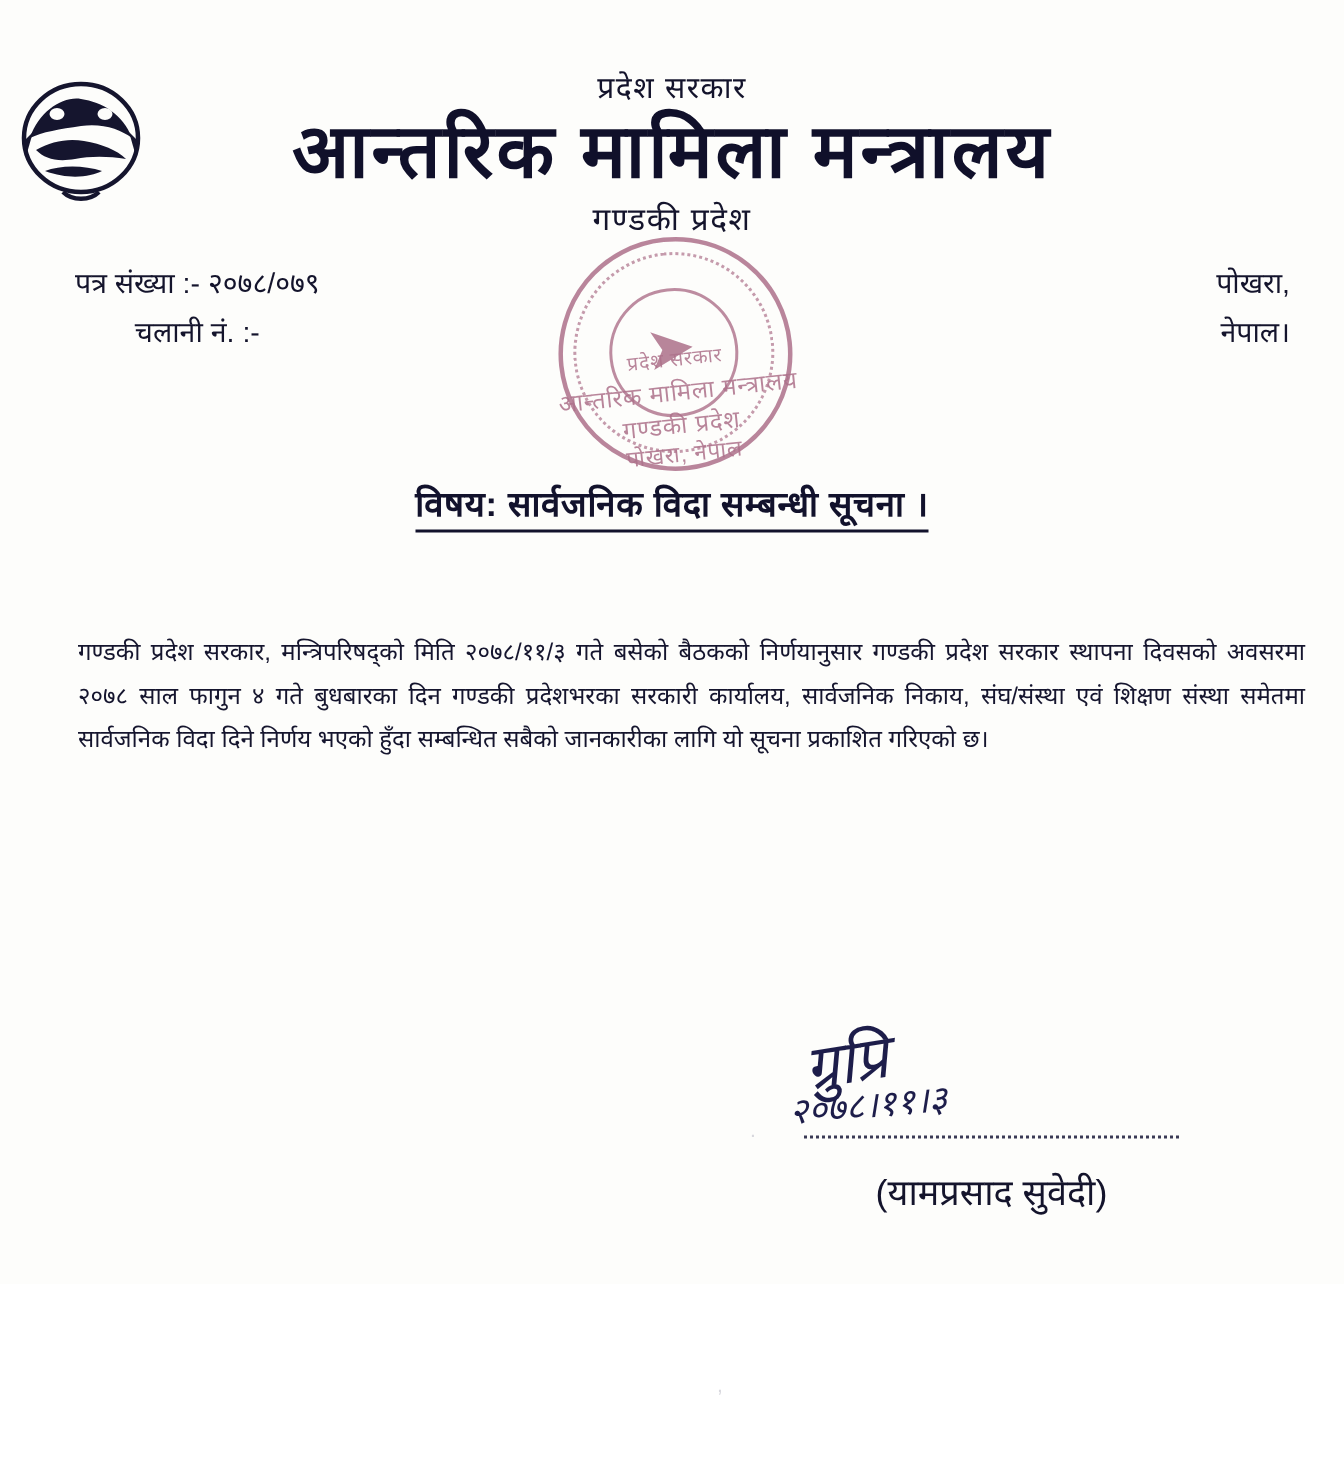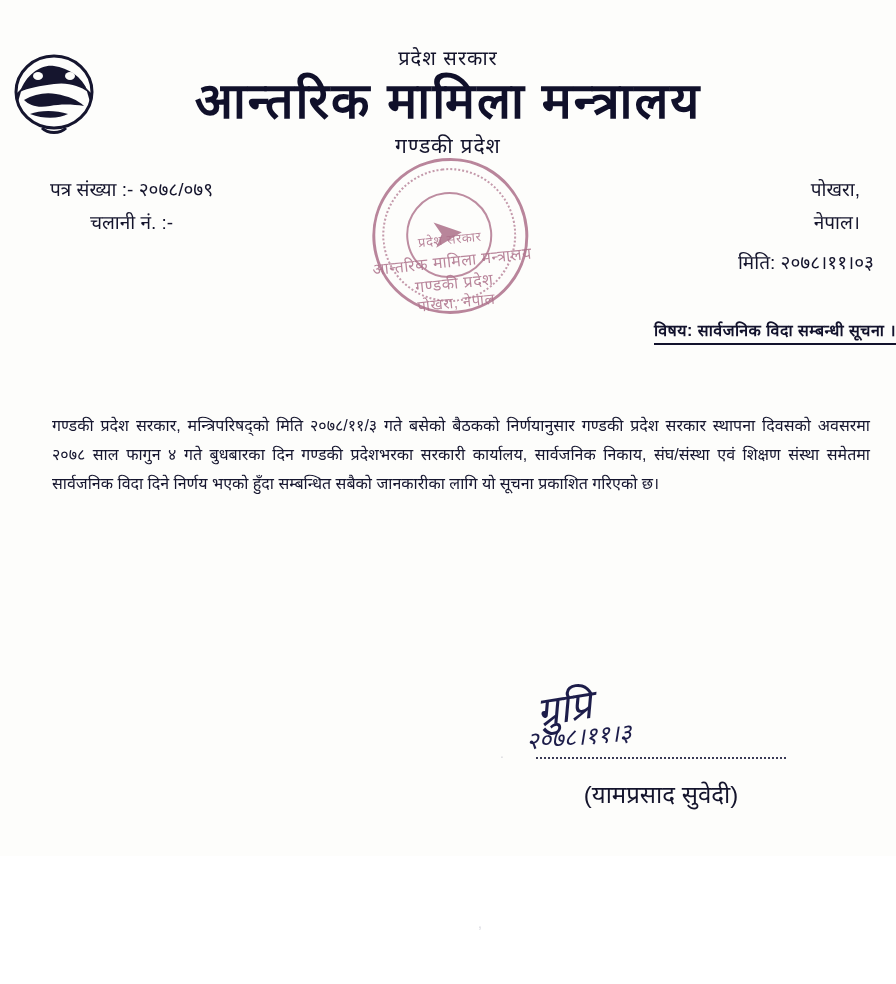--- a/index.html
+++ b/index.html
@@ -143,22 +143,22 @@
     opacity: .85;
   }
   .seal-t1 { top: 80px; left: 0; font-size: 13px; }
   .seal-t2 { top: 100px; left: 0; font-size: 16px; }
   .seal-t3 { top: 122px; left: 0; font-size: 16px; }
   .seal-t4 { top: 142px; left: 0; font-size: 15px; }
 
   
   .subject {
     margin-top: 26px;
-    text-align: right;
-    font-size: 16px;
+    text-align: center;
+    font-size: 23px;
     font-weight: 700;
     color: #12122c;
     letter-spacing: .5px;
   }
   .subject .underline {
     display: inline-block;
     border-bottom: 2px solid #12122c;
     padding-bottom: 2px;
   }
 
@@ -266,24 +266,20 @@
         <span>चलानी नं. :-</span>
         <span></span>
       </div>
     </div>
 
     <div class="meta-right">
       <div>पोखरा,</div>
       <div>नेपाल।</div>
     </div>
 
-    <div class="meta-date">
-      <span>मिति:</span>
-      <span>२०७८।११।०३</span>
-    </div>
   </div>
 
   <div class="seal">
     <div class="ring"></div>
     <div class="ring2"></div>
     <div class="inner"></div>
     <div class="bird">➤</div>
     <div class="seal-text seal-t1">प्रदेश सरकार</div>
     <div class="seal-text seal-t2">आन्तरिक मामिला मन्त्रालय</div>
     <div class="seal-text seal-t3">गण्डकी प्रदेश</div>

